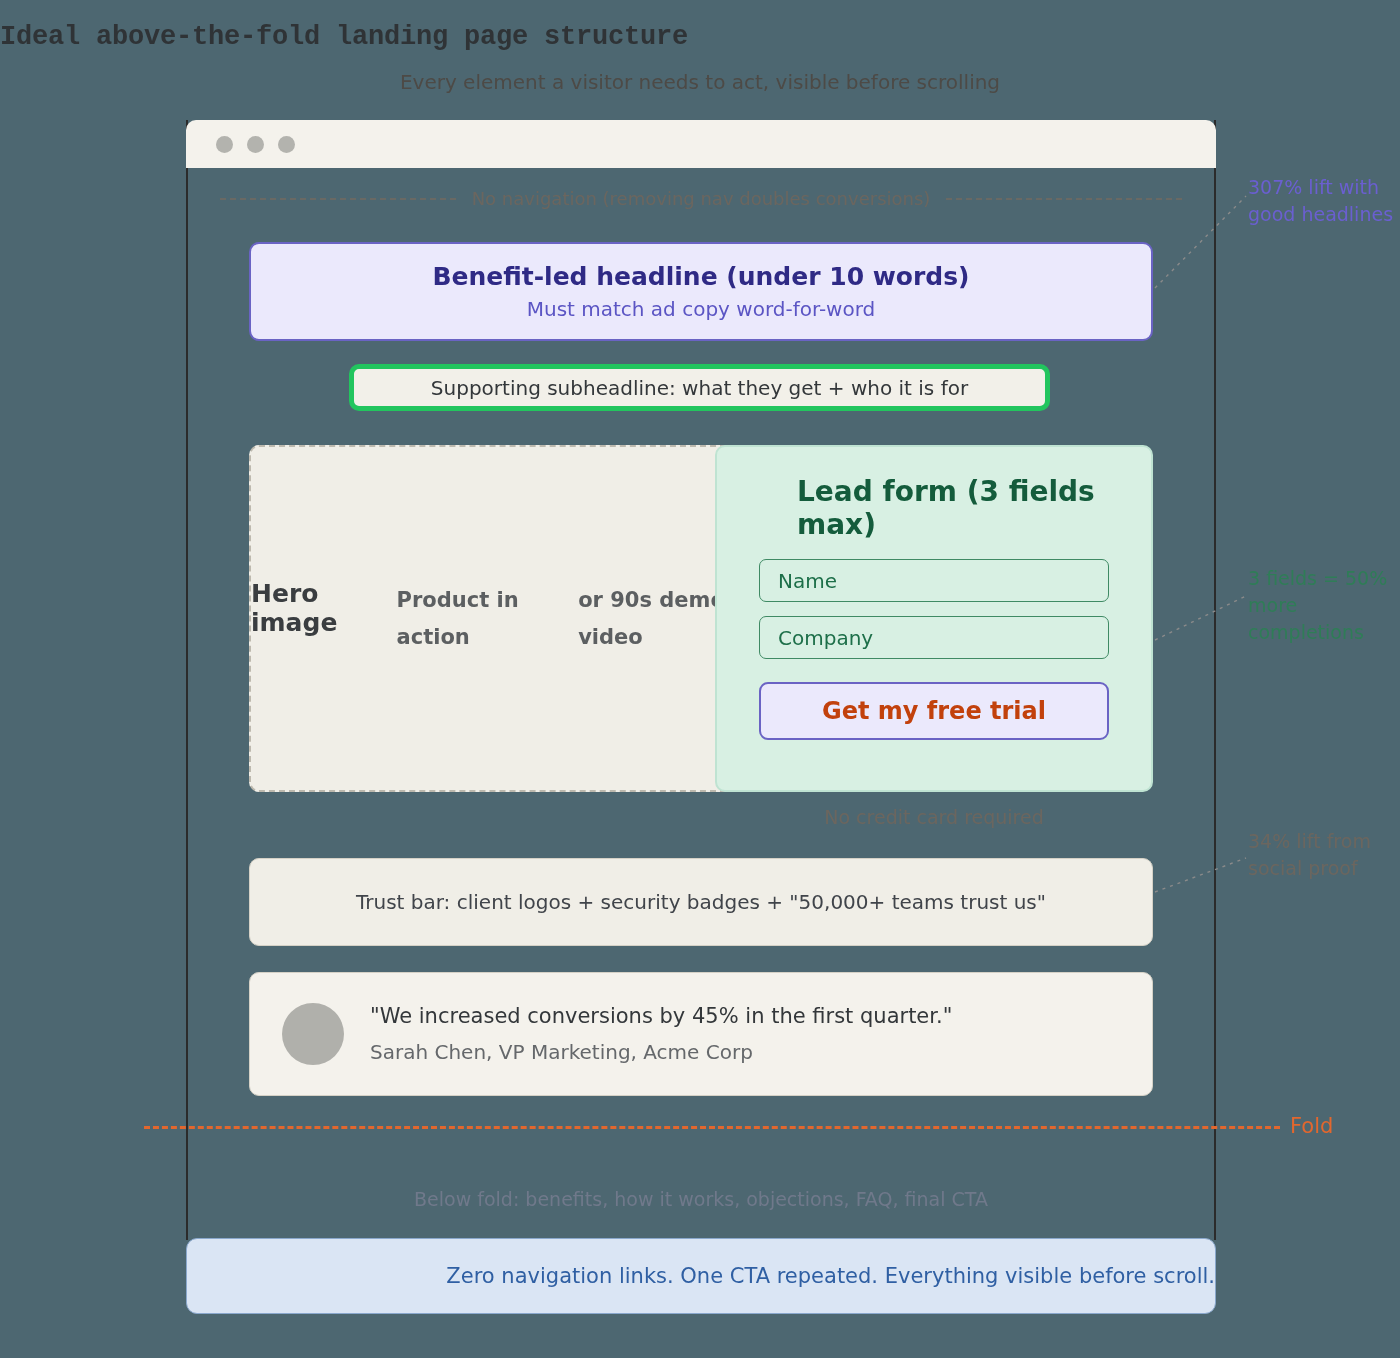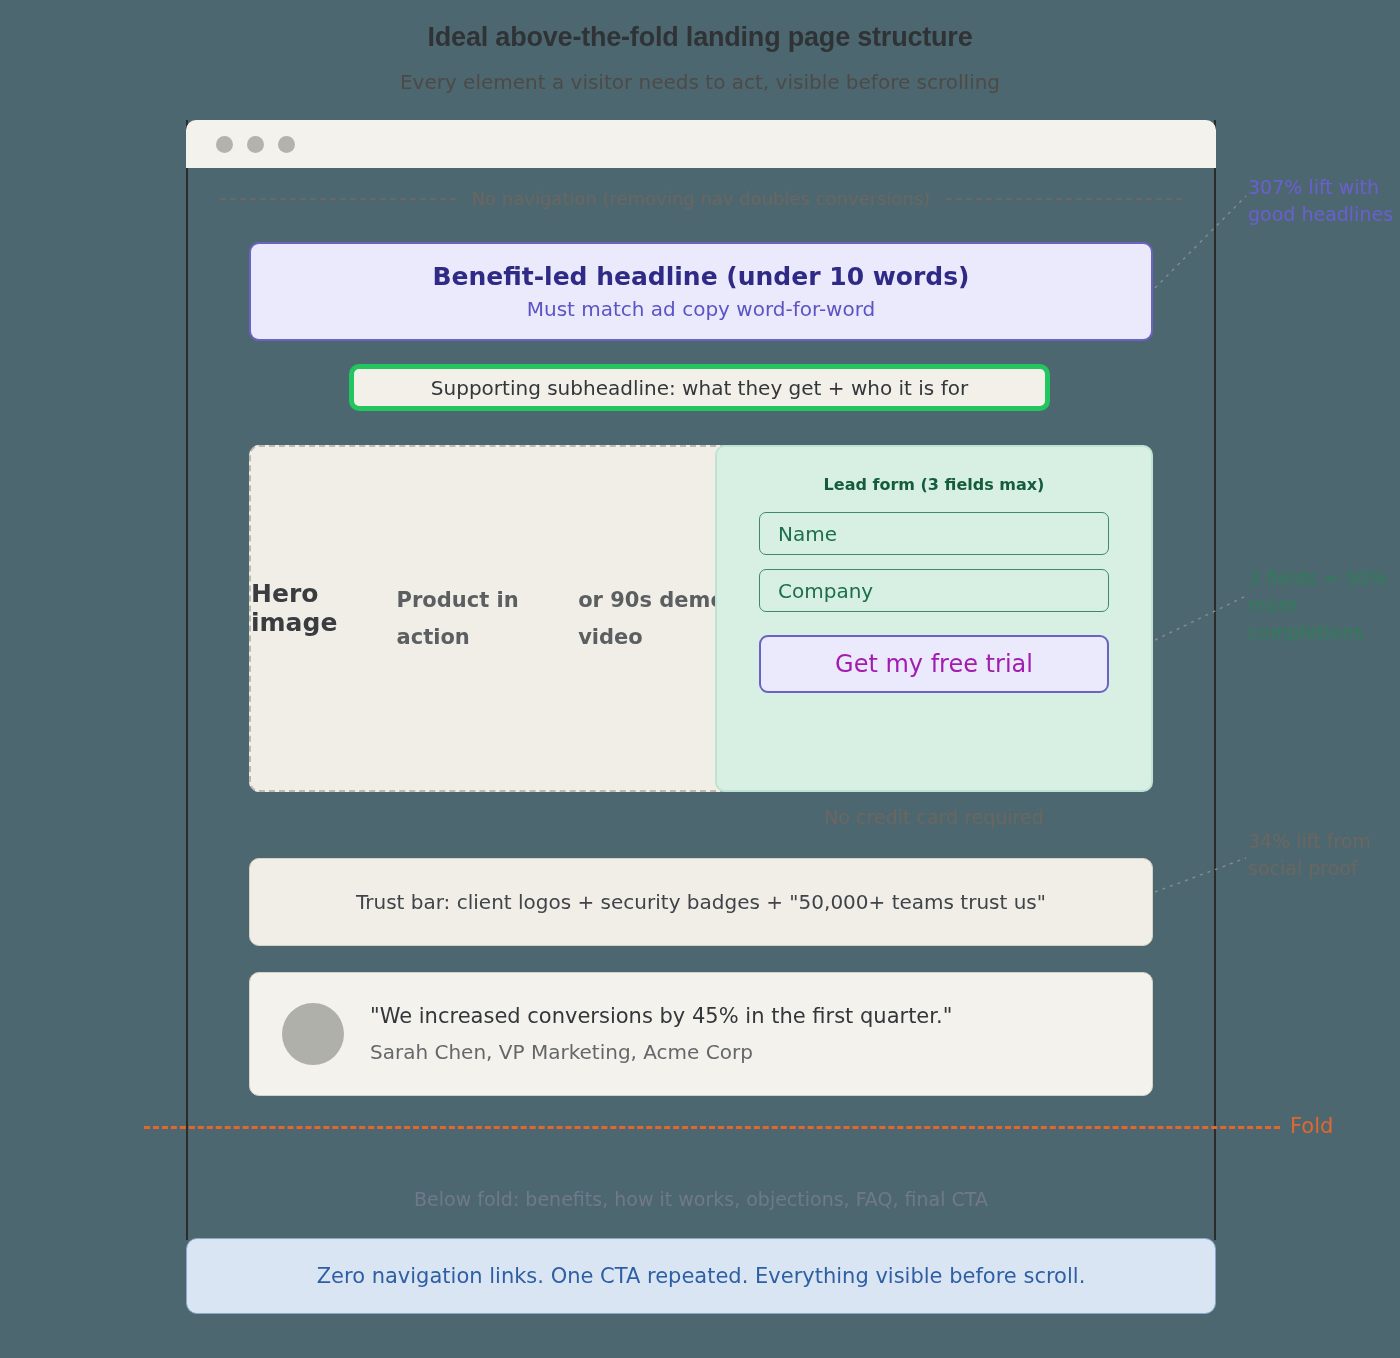--- a/index.html
+++ b/index.html
@@ -7,22 +7,21 @@
     width: 1400px; height: 1358px;
     background: #4d6771;
     font-family: "DejaVu Sans", sans-serif;
     overflow: hidden;
   }
   .stage { position: relative; width: 1400px; height: 1358px; }
 
   
   .page-title {
     position: absolute; left: 0; top: 22px; width: 1400px;
-    text-align: center;
-    font-family: Liberation Sans, sans-serif;
+    font-family: Liberation Mono, monospace;
     font-size: 27px; font-weight: bold; color: #2f3336;
     letter-spacing: -0.2px;
   }
   .page-subtitle {
     position: absolute; left: 0; top: 70px; width: 1400px;
     text-align: center;
     font-size: 20px; color: #4d4a46;
   }
 
   
@@ -82,32 +81,32 @@
   }
   .hero-title { font-size: 25px; font-weight: bold; color: #3a3d40; margin-bottom: 22px; }
   .hero-line { font-size: 21px; color: #5c5f61; line-height: 1.72; font-weight: bold; }
 
   .form-box {
     left: 715px; top: 445px; width: 438px; height: 347px;
     background: #d8f0e3; border: 2px solid #bfe3d2;
     display: flex; flex-direction: column; align-items: center;
     padding: 28px 42px 0 42px;
   }
-  .form-title { font-size: 16px; font-weight: bold; color: #145c3c; margin-bottom: 18px; }
+  .form-title { font-size: 28px; font-weight: bold; color: #145c3c; margin-bottom: 18px; margin-left: 38px; }
   .field {
     width: 100%; height: 43px; margin-bottom: 14px;
     border: 1px solid #3f8a64; border-radius: 7px; background: transparent;
     display: flex; align-items: center; padding-left: 18px;
     font-size: 20px; color: #1d6f49; text-align: right;
   }
   .cta-btn {
     width: 100%; height: 58px; margin-top: 9px;
     border: 2px solid #6a63c4; border-radius: 9px; background: #ebe9fc;
     display: flex; align-items: center; justify-content: center;
-    font-size: 24px; font-weight: normal; color: #a21caf;
+    font-size: 24px; font-weight: bold; color: #c2410c;
   }
 
   .microcopy {
     position: absolute; left: 715px; top: 806px; width: 438px;
     text-align: center; font-size: 19px; color: #6b665f;
   }
 
   .trust-box {
     left: 249px; top: 858px; width: 904px; height: 88px;
     background: #f0eee7; border: 1px solid #d5d1c6;
@@ -137,21 +136,21 @@
   .below-fold {
     position: absolute; left: 186px; top: 1168px; width: 1030px;
     text-align: center; font-size: 19px; color: #70798b; margin-top: 20px;
   }
 
   
   .summary {
     position: absolute; left: 186px; top: 1238px;
     width: 1030px; height: 76px;
     background: #dae5f4; border: 1px solid #8aa8cd; border-radius: 11px;
-    display: flex; align-items: center; justify-content: center;
+    display: flex; align-items: center; justify-content: flex-end;
   }
   .summary .t { font-size: 21px; color: #2f5fa3; }
 
   
   .anno { position: absolute; width: 160px; font-size: 19px; line-height: 1.42; }
   .anno-headline { left: 1248px; top: 174px; color: #6a5fd0; }
   .anno-form     { left: 1248px; top: 565px; color: #2f7d57; }
   .anno-social   { left: 1248px; top: 828px; color: #6b665f; }
 
   .leader { position: absolute; pointer-events: none; }

